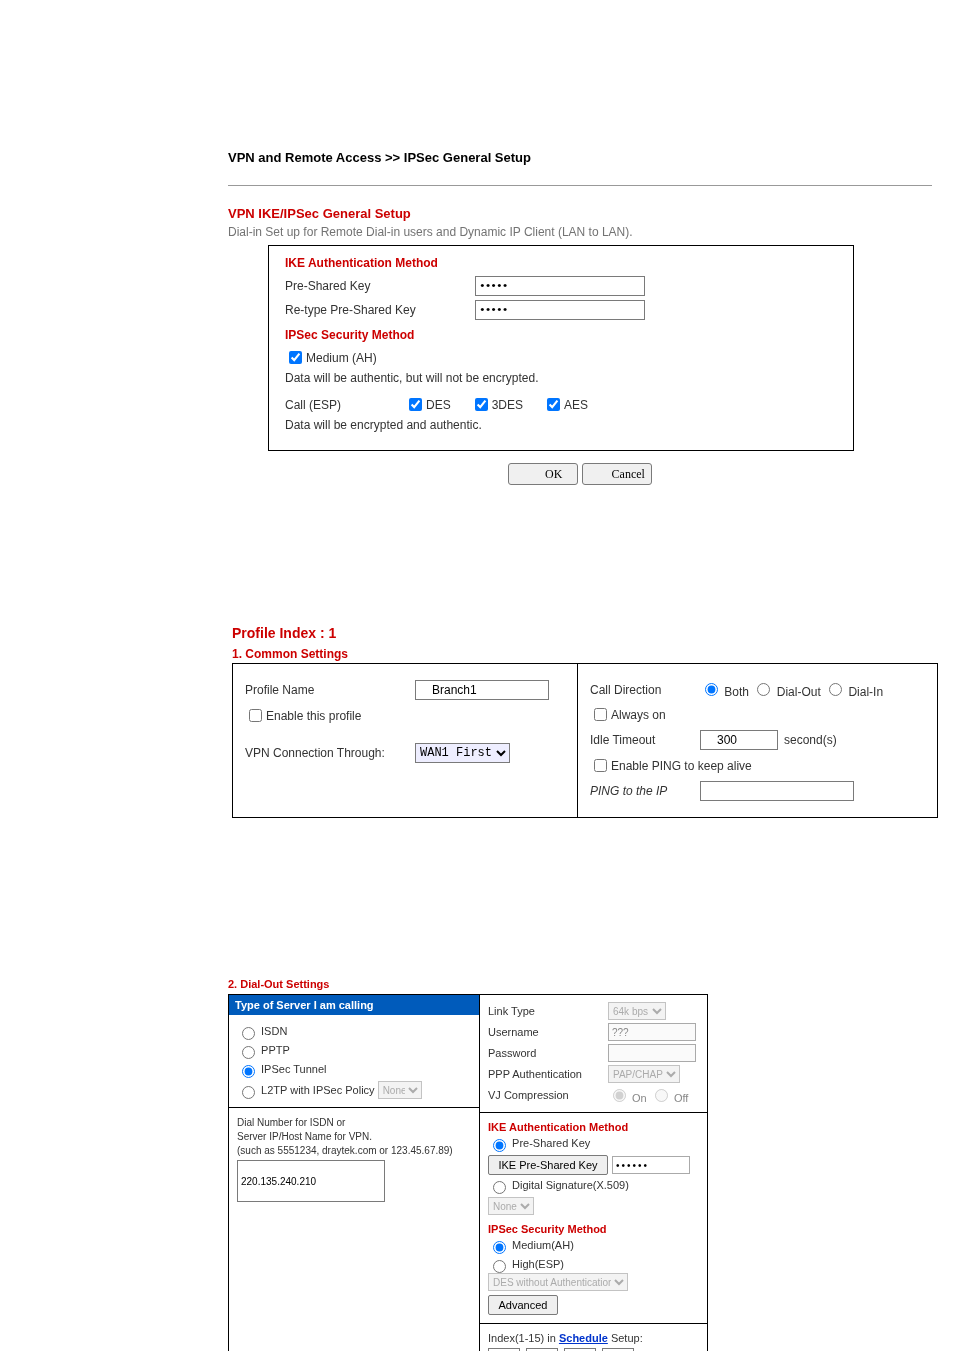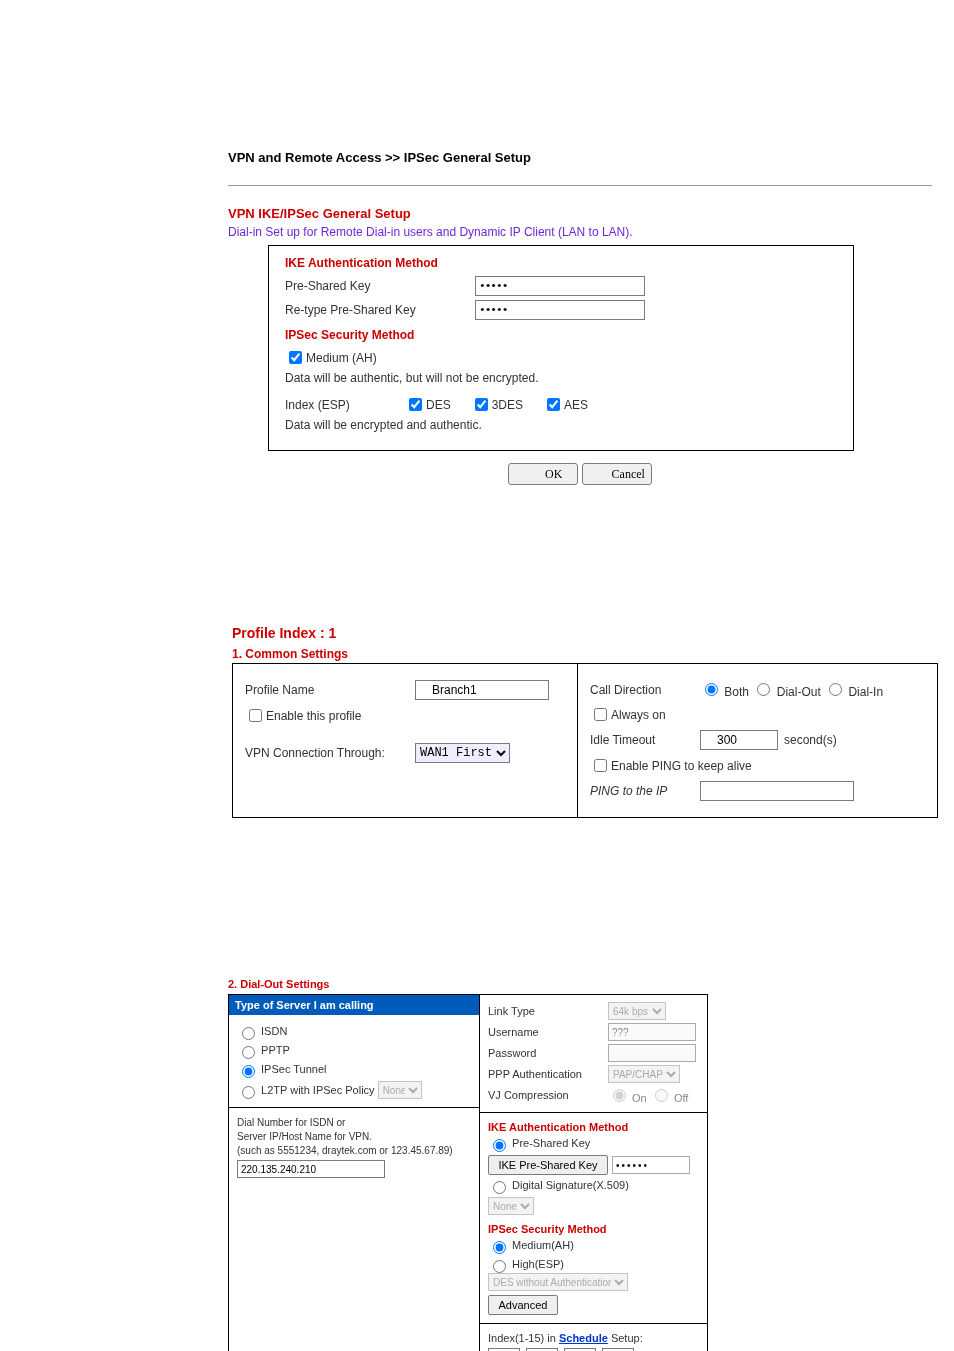--- a/index.html
+++ b/index.html
@@ -6,21 +6,21 @@
     margin:0; padding:0;
     font-family: Verdana, Arial, sans-serif;
     background:#ffffff;
     width:954px;
     color:#333;
   }
   .page-wrap { width:704px; margin-left:228px; margin-top:150px; }
   .hr-top { border:0; border-top:1px solid #999; margin:20px 0; }
   .section-title { font-size:13px; font-weight:bold; color:#000; margin-bottom:6px; }
   .sub-title { font-size:13px; font-weight:bold; color:#cc0000; margin-bottom:4px; }
-  .desc { font-size:12px; color:#6d28d9; margin-bottom:6px; }
+  .desc { font-size:12px; color:#737373; margin-bottom:6px; }
   .box1 { border:1px solid #000; padding:10px 16px 14px 16px; margin-left:40px; width:552px; font-size:12px; }
   .box1 .hdr { font-weight:bold; color:#cc0000; margin-bottom:6px; font-size:12px; }
   .box1 .row { margin:4px 0; display:flex; align-items:center; }
   .box1 .row label { width:190px; display:inline-block; }
   .pw-field { width:160px; border:1px solid #7a7a7a; height:18px; padding:0 4px; font-family:Verdana; letter-spacing:1px; }
   .indent { margin-left:20px; }
   .chk { margin-right:4px; vertical-align:middle; }
   .center-btns { text-align:center; margin-top:12px; }
   .btn { font-family:Verdana; font-size:12px; border:1px solid #7a7a7a; background:#f0f0f0; border-radius:3px; width:70px; height:22px; cursor:pointer;padding-left:28px; }
 
@@ -51,21 +51,21 @@
   .sel-dis { border:1px solid #aaa; font-size:10px; height:18px; background:#eee; color:#888; width:44px; }
   .inline-sel { border:1px solid #aaa; font-size:10px; height:18px; background:#eee; color:#888; }
   .r-row { display:flex; align-items:center; margin:3px 0; }
   .r-row .r-lbl { width:120px; }
   .r-row .r-val input, .r-row .r-val select { font-size:10px; }
   .sect { font-size:11px; font-weight:bold; color:#cc0000; margin:5px 0 3px 0; }
   .sched-in { width:26px; border:1px solid #7a7a7a; height:16px; font-size:10px; }
   .blue-link { color:#0033cc; text-decoration:underline; font-weight:bold; }
   .adv-btn { border:1px solid #7a7a7a; background:#efefef; font-size:11px; height:20px; width:70px; border-radius:2px; cursor:pointer; }
   .dotted { letter-spacing:2px; }
-  .txt-srv { border:1px solid #7a7a7a; width:140px; height:16px; font-size:10px; padding:0 3px; margin-top:2px; }
+  .txt-srv { border:1px solid #7a7a7a; width:140px; height:16px; font-size:10px; padding:12px 3px; margin-top:2px; }
   .small-txt { width:80px; border:1px solid #aaa; height:16px; font-size:10px; color:#888; padding:0 3px; background:#fafafa; }
   .sep { border-top:1px solid #000; margin:8px -8px; }
 </style>
 </head>
 <body>
 
 <div class="page-wrap">
 
   <div class="section-title">VPN and Remote Access &gt;&gt; IPSec General Setup</div>
   <hr class="hr-top">
@@ -85,21 +85,21 @@
     </div>
     <div class="hdr" style="margin-top:8px;">IPSec Security Method</div>
     <div class="row">
       <input type="checkbox" class="chk" checked="" style="">
       <span>Medium (AH)</span>
     </div>
     <div class="row indent">
       <span>Data will be authentic, but will not be encrypted.</span>
     </div>
     <div class="row" style="margin-top:10px;">
-      <span style="width:120px; display:inline-block;">Index (ESP)</span>
+      <span style="width:120px; display:inline-block;">Call (ESP)</span>
       <input type="checkbox" class="chk" checked="" style="">
       <span style="margin-right:20px;">DES</span>
       <input type="checkbox" class="chk" checked="" style="">
       <span style="margin-right:20px;">3DES</span>
       <input type="checkbox" class="chk" checked="" style="">
       <span>AES</span>
     </div>
     <div class="row indent">
       <span>Data will be encrypted and authentic.</span>
     </div>

